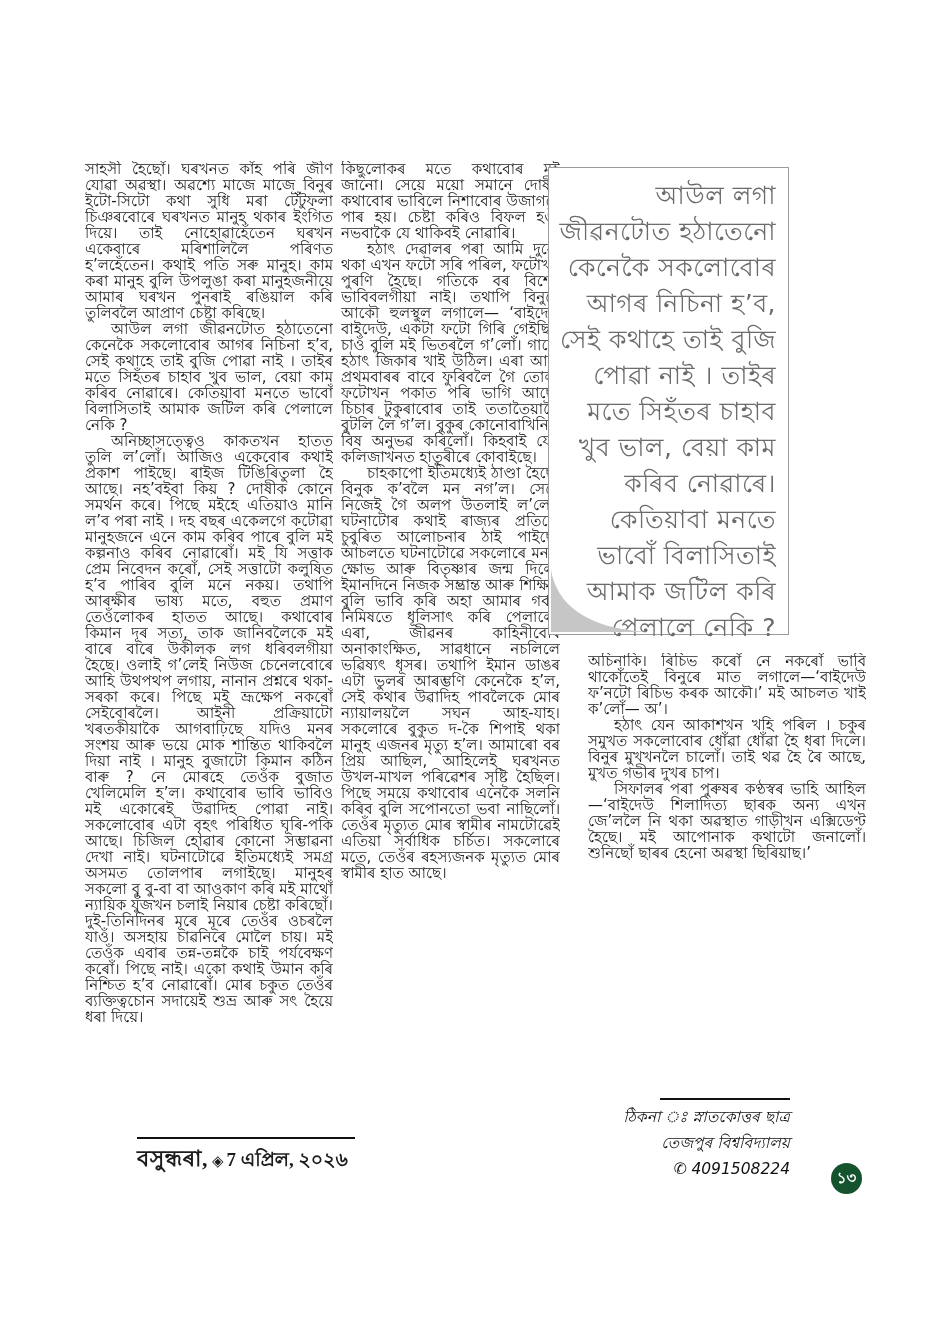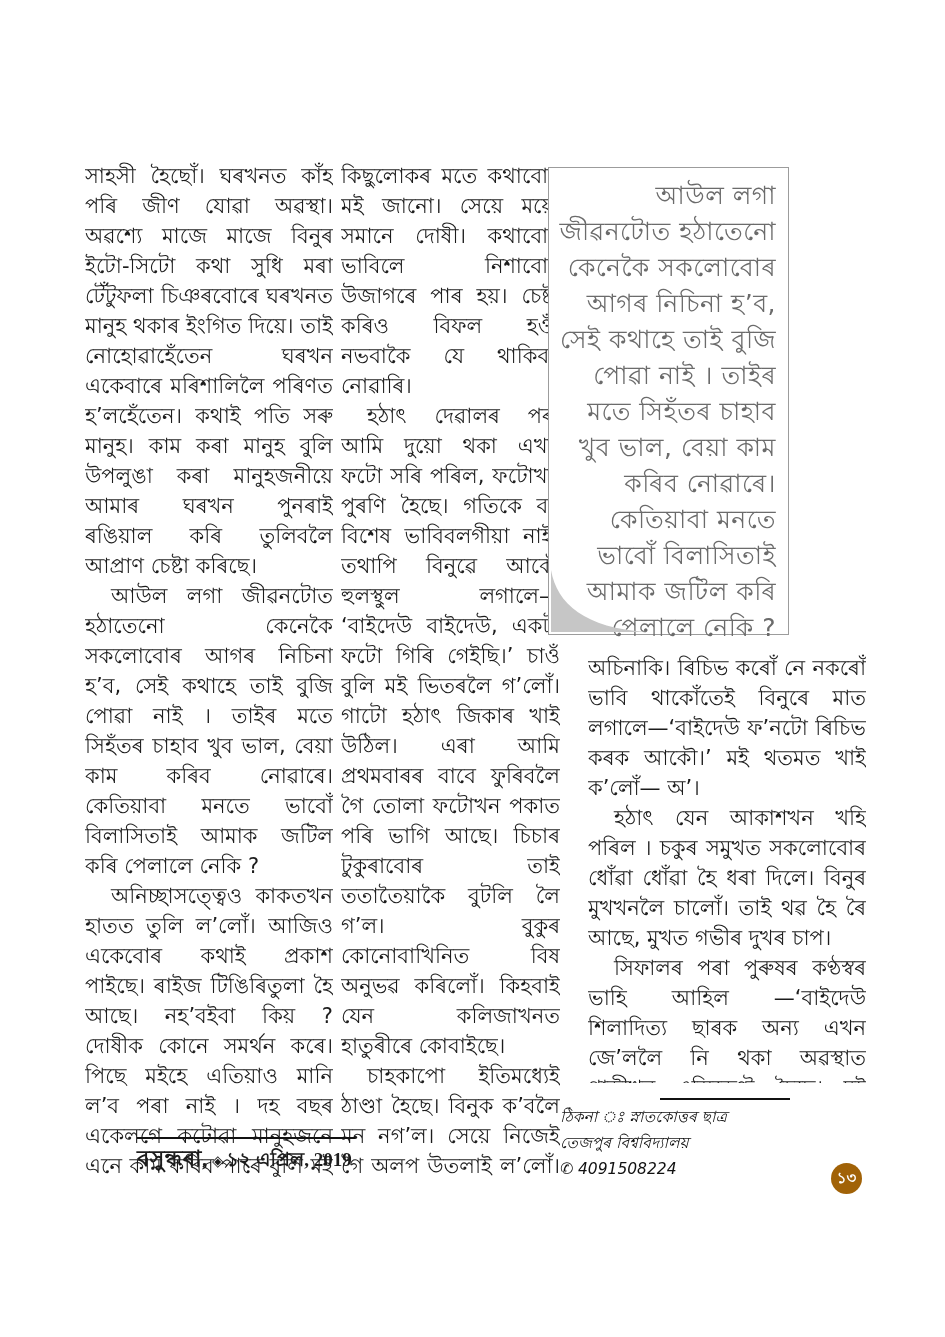--- a/index.html
+++ b/index.html
@@ -1,54 +1,54 @@
 <!DOCTYPE html>
 <html><head>
 <meta charset="utf-8">
 <style>
   html,body{margin:0;padding:0;background:#e8e8e8;}
   .page{
     position:relative;width:945px;height:1337px;background:#ffffff;
     font-family:"DejaVu Sans",sans-serif;color:#1c1c1c;overflow:hidden;
     margin:0 auto;
   }
-  .col{position:absolute;text-align:justify;font-size:21px;line-height:30px;overflow:hidden;}
+  .col{position:absolute;text-align:justify;font-size:15px;line-height:16px;overflow:hidden;}
   .col p{margin:0;padding:0;}
   .col p.ind{text-indent:26px;}
   .col1{left:85px;top:161px;width:248px;height:1016px;}
   .col2{left:341px;top:161px;width:219px;height:1016px;}
   .col3{left:588px;top:653px;width:278px;height:430px;}
 
   .quote-box{
     position:absolute;left:548px;top:167px;width:241px;height:468px;
     border:1.5px solid #9c9c9c;box-sizing:border-box;
     padding:10px 12px 10px 8px;background:#ffffff;
   }
   .quote-text{
     font-size:25px;line-height:36px;color:#6b6b6b;text-align:right;
     letter-spacing:0.5px;
   }
   .curl{position:absolute;left:2px;bottom:2px;width:96px;height:62px;}
 
   .address{
-    position:absolute;left:560px;top:1098px;width:230px;text-align:left;
+    position:absolute;left:560px;top:1098px;width:230px;text-align:right;
     font-style:italic;font-size:15.5px;line-height:26px;color:#111;
   }
   .address .rule{margin-left:auto;width:130px;border-top:2px solid #111;margin-bottom:4px;}
 
   .footer{position:absolute;left:137px;top:1137px;width:218px;font-family:Liberation Serif, serif;}
   .footer .rule{border-top:2px solid #111;margin-bottom:2px;}
   .footer .row{display:flex;align-items:baseline;white-space:nowrap;}
   .footer .mag{font-weight:bold;font-size:22px;letter-spacing:0.5px;}
   .footer .orn{font-size:15px;margin:0 3px 0 4px;}
   .footer .date{font-size:19px;font-weight:bold;}
 
   .page-badge{
     position:absolute;left:831px;top:1163px;width:31px;height:31px;
-    border-radius:50%;background:#a16207;color:#fff;font-size:15px;font-weight:bold;
+    border-radius:50%;background:#14532d;color:#fff;font-size:15px;font-weight:bold;
     display:flex;align-items:center;justify-content:center;
   }
 </style>
 </head>
 <body>
 
 <div class="page">
 
   <div class="col col1">
     <p>সাহসী হৈছোঁ। ঘৰখনত কাঁহ পৰি জীণ যোৱা অৱস্থা। অৱশ্যে মাজে মাজে বিনুৰ ইটো-সিটো কথা সুধি মৰা টেঁটুফলা চিঞৰবোৰে ঘৰখনত মানুহ থকাৰ ইংগিত দিয়ে। তাই নোহোৱাহেঁতেন ঘৰখন একেবাৰে মৰিশালিলৈ পৰিণত হ’লহেঁতেন। কথাই পতি সৰু মানুহ। কাম কৰা মানুহ বুলি উপলুঙা কৰা মানুহজনীয়ে আমাৰ ঘৰখন পুনৰাই ৰঙিয়াল কৰি তুলিবলৈ আপ্ৰাণ চেষ্টা কৰিছে।</p>
@@ -65,37 +65,37 @@
   </div>
 
   <div class="quote-box">
     <div class="quote-text">আউল লগা জীৱনটোত হঠাতেনো কেনেকৈ সকলোবোৰ আগৰ নিচিনা হ’ব, সেই কথাহে তাই বুজি পোৱা নাই । তাইৰ মতে সিহঁতৰ চাহাব খুব ভাল, বেয়া কাম কৰিব নোৱাৰে। কেতিয়াবা মনতে ভাবোঁ বিলাসিতাই আমাক জটিল কৰি পেলালে নেকি ?</div>
     <svg class="curl" viewBox="0 0 96 62" aria-hidden="true">
       <path d="M0 0 C 6 34, 34 58, 96 62 L 0 62 Z" fill="#c6c6c6"></path>
     </svg>
   </div>
 
   <div class="col col3">
-    <p>অচিনাকি। ৰিচিভ কৰোঁ নে নকৰোঁ ভাবি থাকোঁতেই বিনুৰে মাত লগালে—‘বাইদেউ ফ’নটো ৰিচিভ কৰক আকৌ।’ মই থতমত খাই ক’লোঁ— অ’।</p>
+    <p>অচিনাকি। ৰিচিভ কৰোঁ নে নকৰোঁ ভাবি থাকোঁতেই বিনুৰে মাত লগালে—‘বাইদেউ ফ’নটো ৰিচিভ কৰক আকৌ।’ মই আচলত খাই ক’লোঁ— অ’।</p>
     <p class="ind">হঠাৎ যেন আকাশখন খহি পৰিল । চকুৰ সমুখত সকলোবোৰ ধোঁৱা ধোঁৱা হৈ ধৰা দিলে। বিনুৰ মুখখনলৈ চালোঁ। তাই থৱ হৈ ৰৈ আছে, মুখত গভীৰ দুখৰ চাপ।</p>
     <p class="ind">সিফালৰ পৰা পুৰুষৰ কণ্ঠস্বৰ ভাহি আহিল —‘বাইদেউ শিলাদিত্য ছাৰক অন্য এখন জে’ললৈ নি থকা অৱস্থাত গাড়ীখন এক্সিডেণ্ট হৈছে। মই আপোনাক কথাটো জনালোঁ। শুনিছোঁ ছাৰৰ হেনো অৱস্থা ছিৰিয়াছ।’</p>
 
   </div>
 
   <div class="address">
     <div class="rule"></div>
     <div>ঠিকনা ঃ স্নাতকোত্তৰ ছাত্ৰ</div>
     <div>তেজপুৰ বিশ্ববিদ্যালয়</div>
     <div><span>✆</span> <span>4091508224</span></div>
   </div>
 
   <div class="footer">
     <div class="rule"></div>
     <div class="row">
       <span class="mag">বসুন্ধৰা,</span>
       <span class="orn">◈</span>
-      <span class="date">১২ এপ্ৰিল, 2019</span>
+      <span class="date">7 এপ্ৰিল, ২০২৬</span>
     </div>
   </div>
 
   <div class="page-badge">১৩</div>
 
 </div>
 
 </body></html>

